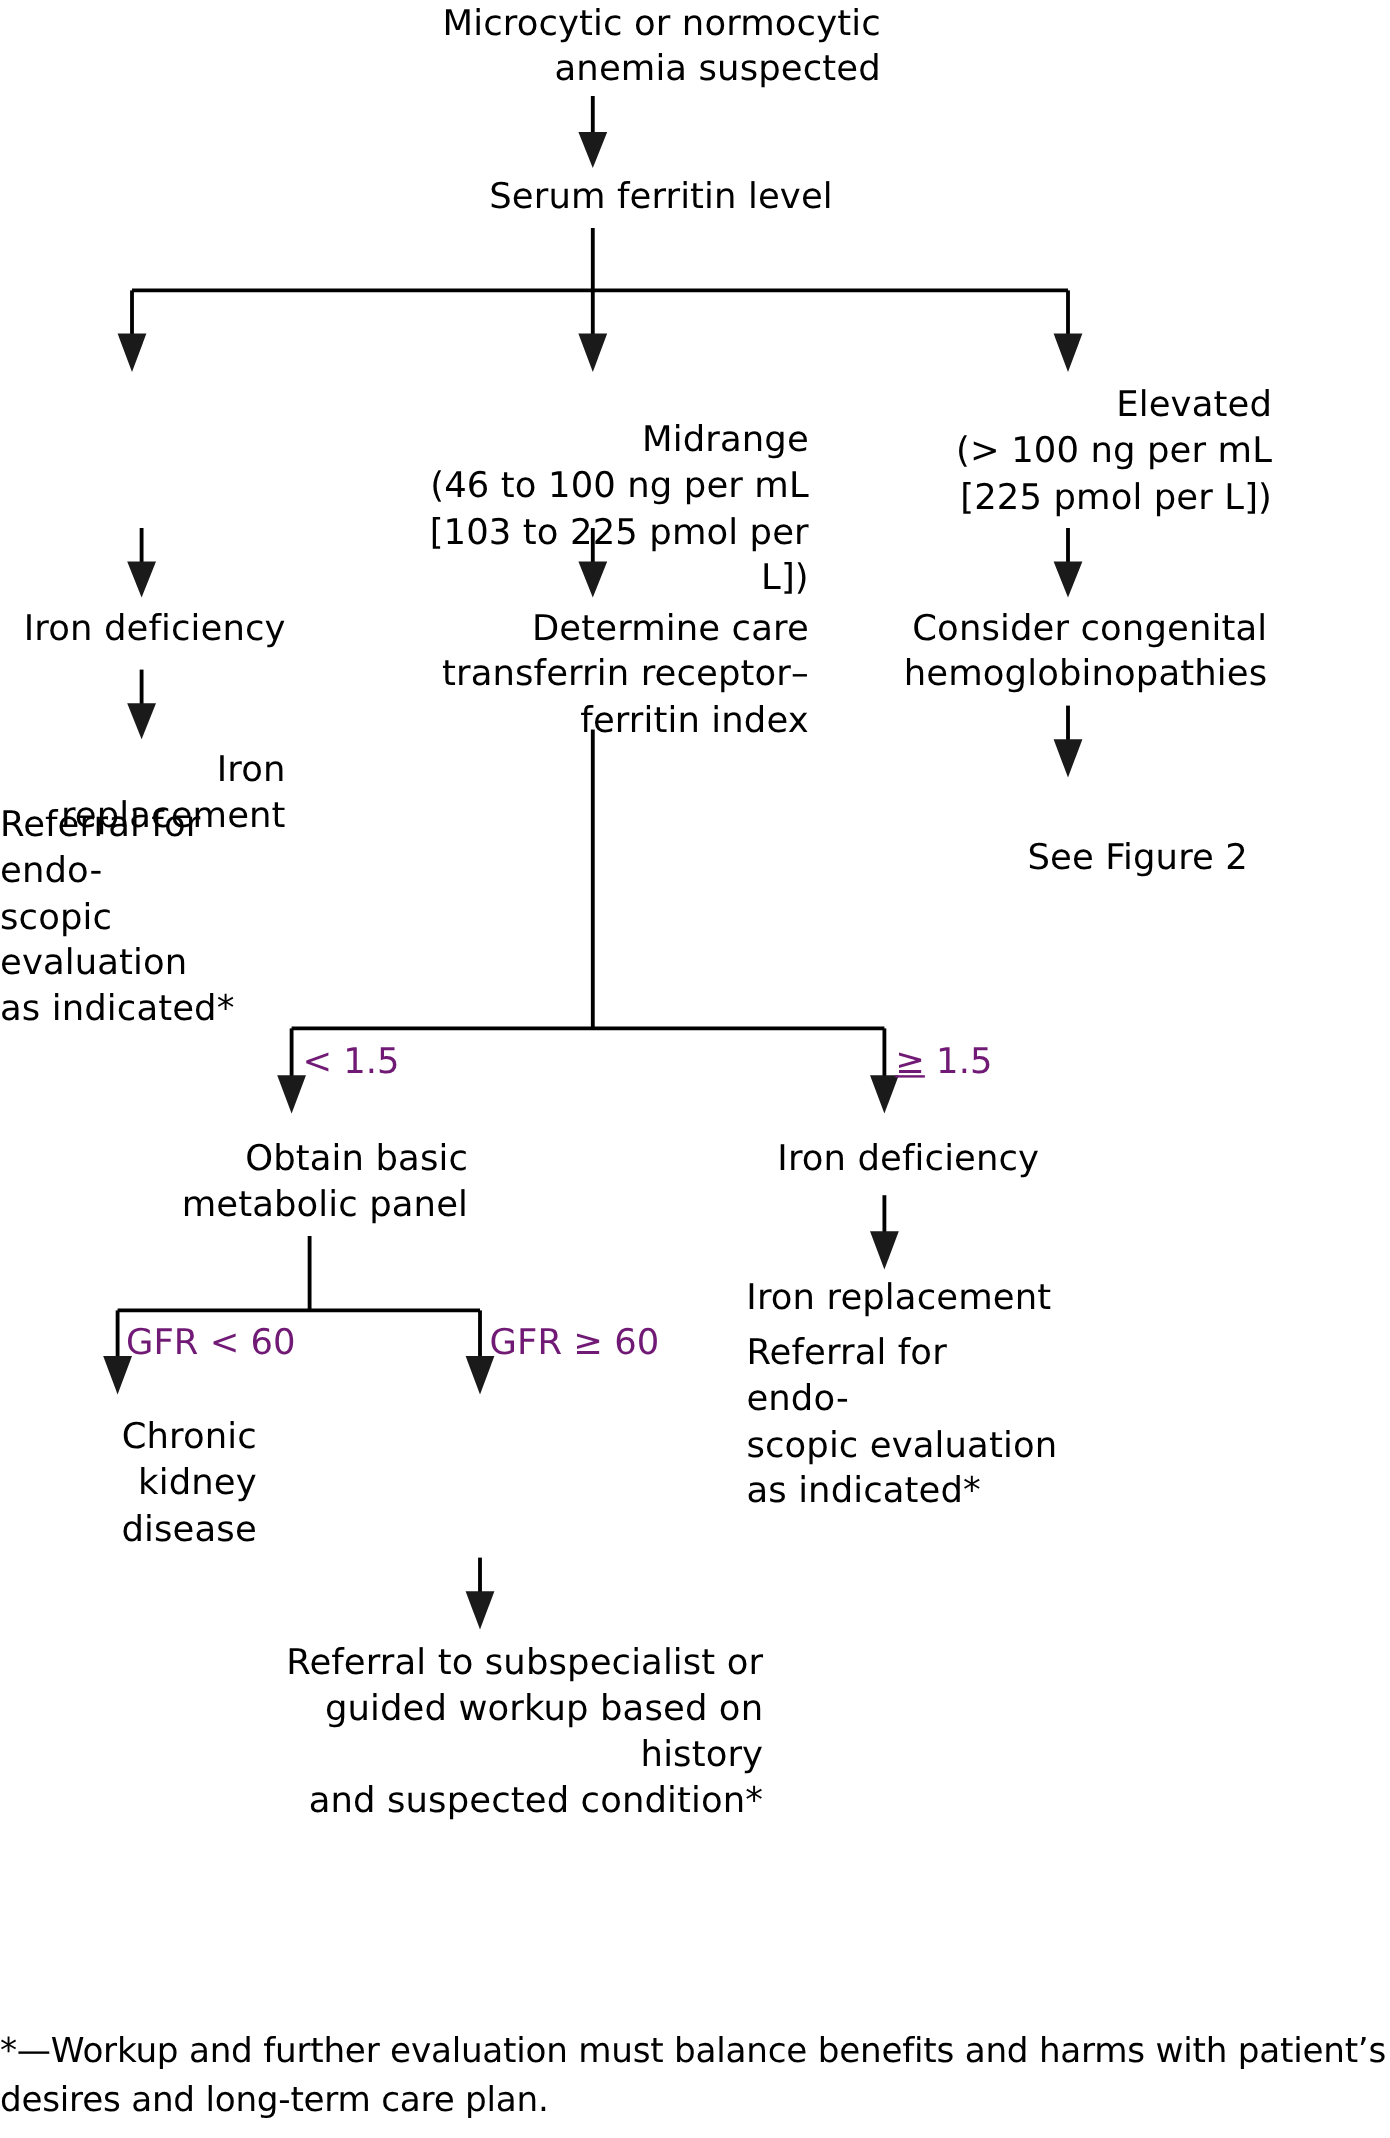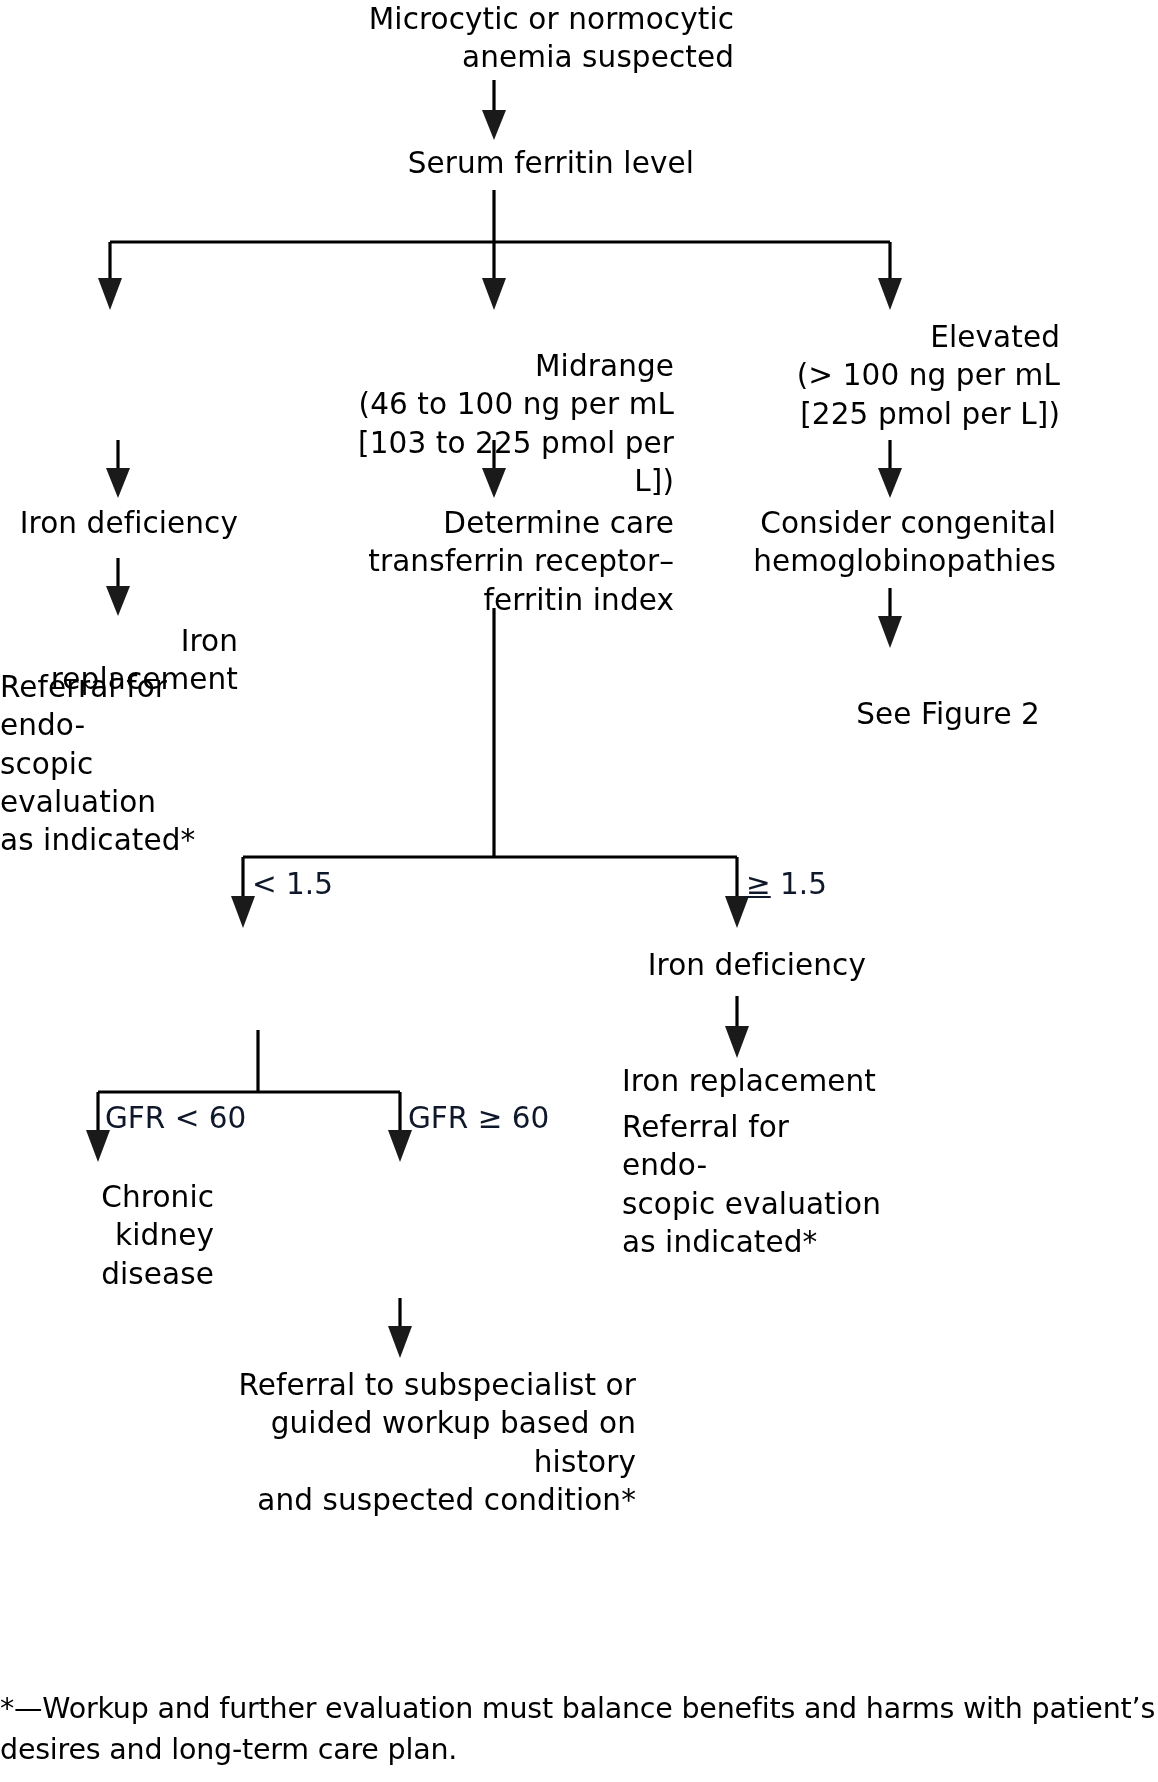--- a/index.html
+++ b/index.html
@@ -58,21 +58,21 @@
   .node.left-align {
     text-align: left;
   }
 
   
   .edge-label {
     position: absolute;
     font-size: 29.5px;
     line-height: 1.25;
     white-space: nowrap;
-    color: #0f172a;
+    color: #701a75;
   }
   .edge-label .ge {
     text-decoration: underline;
     text-underline-offset: 2px;
   }
 
   
   #footnote {
     position: absolute;
     left: 0;
@@ -199,20 +199,22 @@
   <div class="node left-align" style="left:0px; top:668px; width:258px;">Referral for endo-
 scopic evaluation
 as indicated*</div>
 
   <div class="edge-label" style="left:252px; top:866px;">&lt; 1.5</div>
 
   <div class="edge-label" style="left:746px; top:866px;">
     <span class="ge">≥</span><span> 1.5</span>
   </div>
 
+  <div class="node" style="left:128px; top:946px; width:262px;">Obtain basic
+metabolic panel</div>
 
   <div class="node" style="left:610px; top:946px; width:256px;">Iron deficiency</div>
 
   <div class="node" style="left:600px; top:1062px; width:276px;">Iron replacement</div>
 
   <div class="node left-align" style="left:622px; top:1108px; width:260px;">Referral for endo-
 scopic evaluation
 as indicated*</div>
 
   <div class="edge-label" style="left:105px; top:1100px;">GFR &lt; 60</div>

